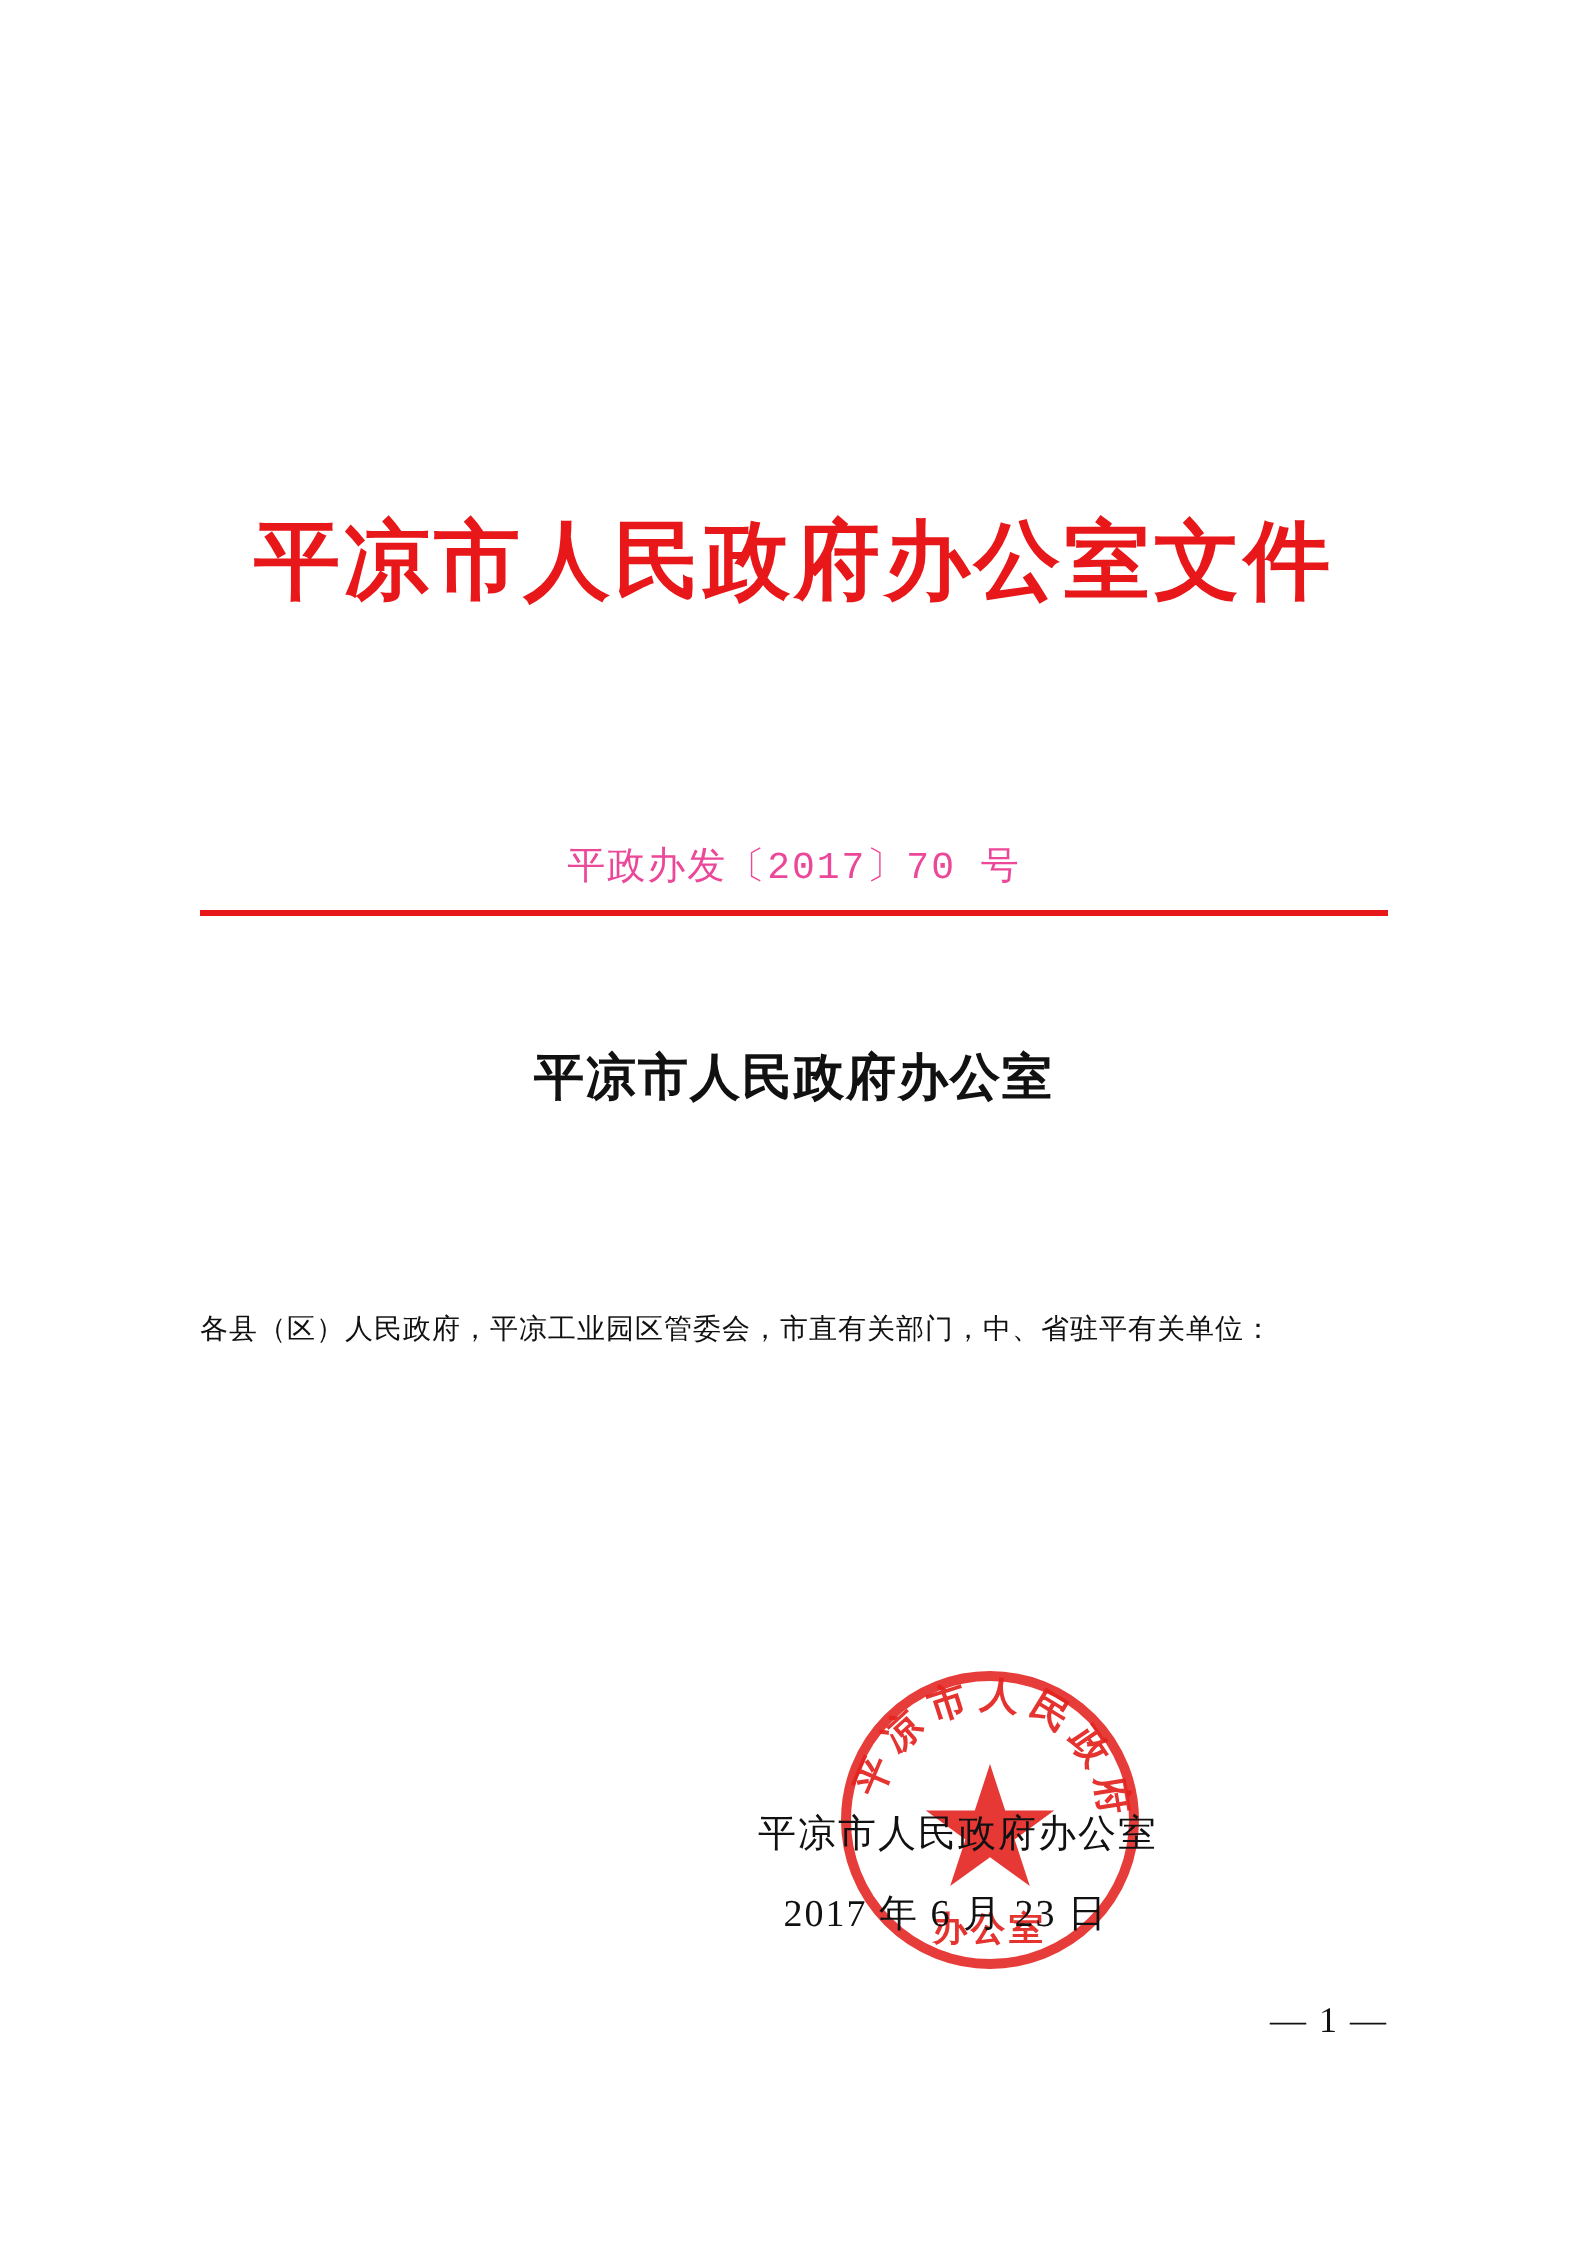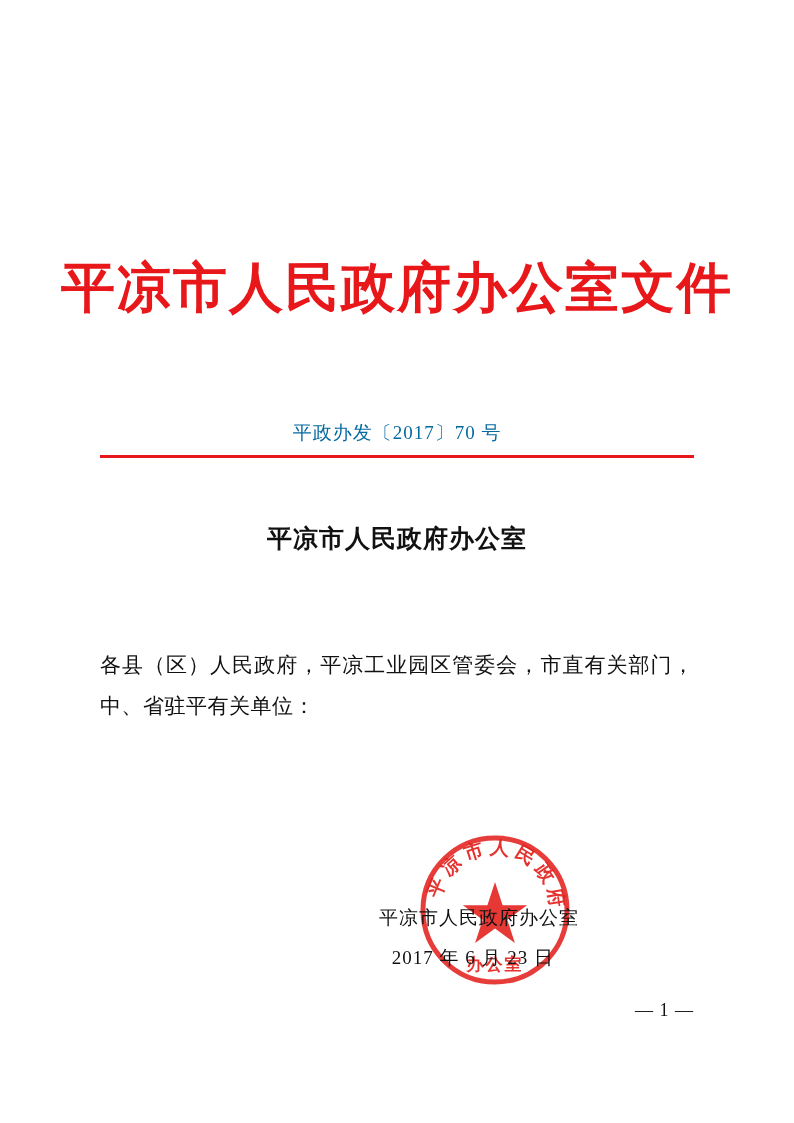--- a/index.html
+++ b/index.html
@@ -26,38 +26,38 @@
   .masthead {
     position: absolute;
     top: 258px;
     left: 0;
     width: 100%;
     text-align: center;
   }
   .masthead-title {
     font-family: "DejaVu Serif", "Liberation Serif", serif;
     font-weight: bold;
-    font-size: 54px;
+    font-size: 43px;
     letter-spacing: 2px;
     color: #e8171a;
     line-height: 1.1;
     white-space: nowrap;
   }
 
   
   .doc-number {
     position: absolute;
     top: 420px;
     left: 0;
     width: 100%;
     text-align: center;
     font-size: 19px;
     letter-spacing: 1px;
-    color: #0369a1;
-    font-family: Liberation Serif, serif;
+    color: #ec4899;
+    font-family: Liberation Mono, monospace;
   }
 
   
   .red-rule {
     position: absolute;
     top: 455px;
     left: 100px;
     width: 594px;
     height: 3px;
     background: #e8171a;
@@ -82,21 +82,21 @@
   }
 
   
   .body-text {
     position: absolute;
     top: 645px;
     left: 100px;
     width: 594px;
   }
   .para {
-    font-size: 21px;
+    font-size: 14px;
     line-height: 41px;
     letter-spacing: 0.5px;
     color: #111;
     text-align: justify;
     margin: 0;
   }
   .para.indent {
     text-indent: 39px;
   }
 

